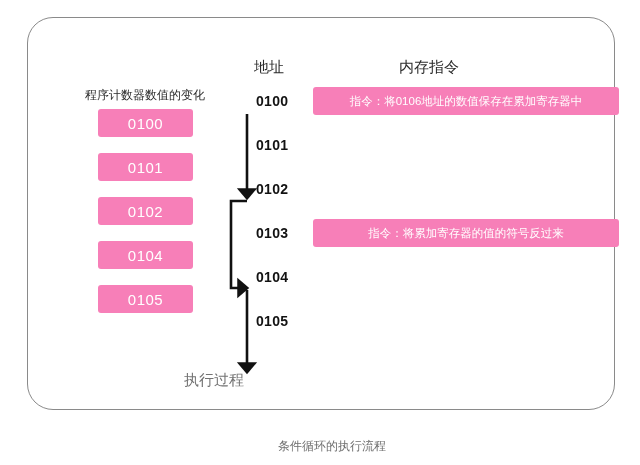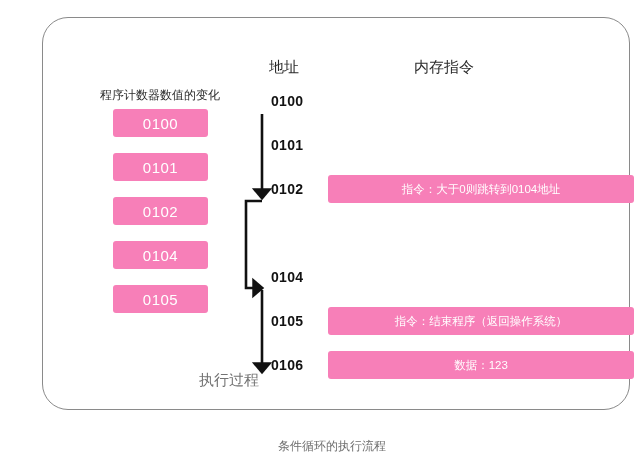--- a/index.html
+++ b/index.html
@@ -18,21 +18,20 @@
   #diagram-card {
     position: absolute;
     left: 27px;
     top: 17px;
     width: 588px;
     height: 393px;
     border: 1px solid #8a8a8a;
     border-radius: 26px;
     background: #ffffff;
     box-sizing: border-box;
-    margin-left: 15px;
   }
 
   
   .col-heading {
     position: absolute;
     color: #2b2b2b;
     font-size: 15px;
     font-weight: 400;
     white-space: nowrap;
   }
@@ -173,45 +172,44 @@
 
     <path d="M23,95 L7,95 L7,182 L19,182" stroke="#111111" stroke-width="2.6" fill="none" marker-end="url(#ah-down)"></path>
 
     <path d="M23,184 L23,262" stroke="#111111" stroke-width="2.6" fill="none" marker-end="url(#ah-down)"></path>
   </svg>
 
   <div id="memory-rows">
 
     <div class="mem-row" style="top:69px">
       <div class="mem-address">0100</div>
+      <div class="mem-instruction">指令：将0106地址的数值保存在累加寄存器中</div>
     </div>
 
     <div class="mem-row" style="top:113px">
       <div class="mem-address">0101</div>
     </div>
 
     <div class="mem-row" style="top:157px">
       <div class="mem-address">0102</div>
-      <div class="mem-instruction">指令：大于0则跳转到0104地址</div>
-    </div>
-
+    </div>
+
+    <div class="mem-row" style="top:201px">
+      <div class="mem-address">0103</div>
+      <div class="mem-instruction">指令：将累加寄存器的值的符号反过来</div>
+    </div>
 
     <div class="mem-row" style="top:245px">
       <div class="mem-address">0104</div>
     </div>
 
     <div class="mem-row" style="top:289px">
       <div class="mem-address">0105</div>
-      <div class="mem-instruction">指令：结束程序（返回操作系统）</div>
-    </div>
-
-    <div class="mem-row" style="top:333px">
-      <div class="mem-address">0106</div>
-      <div class="mem-instruction">数据：123</div>
-    </div>
+    </div>
+
 
   </div>
 
   <div id="exec-label">执行过程</div>
 
 </div>
 
 <div id="figure-caption">条件循环的执行流程</div>
 
 </body></html>

